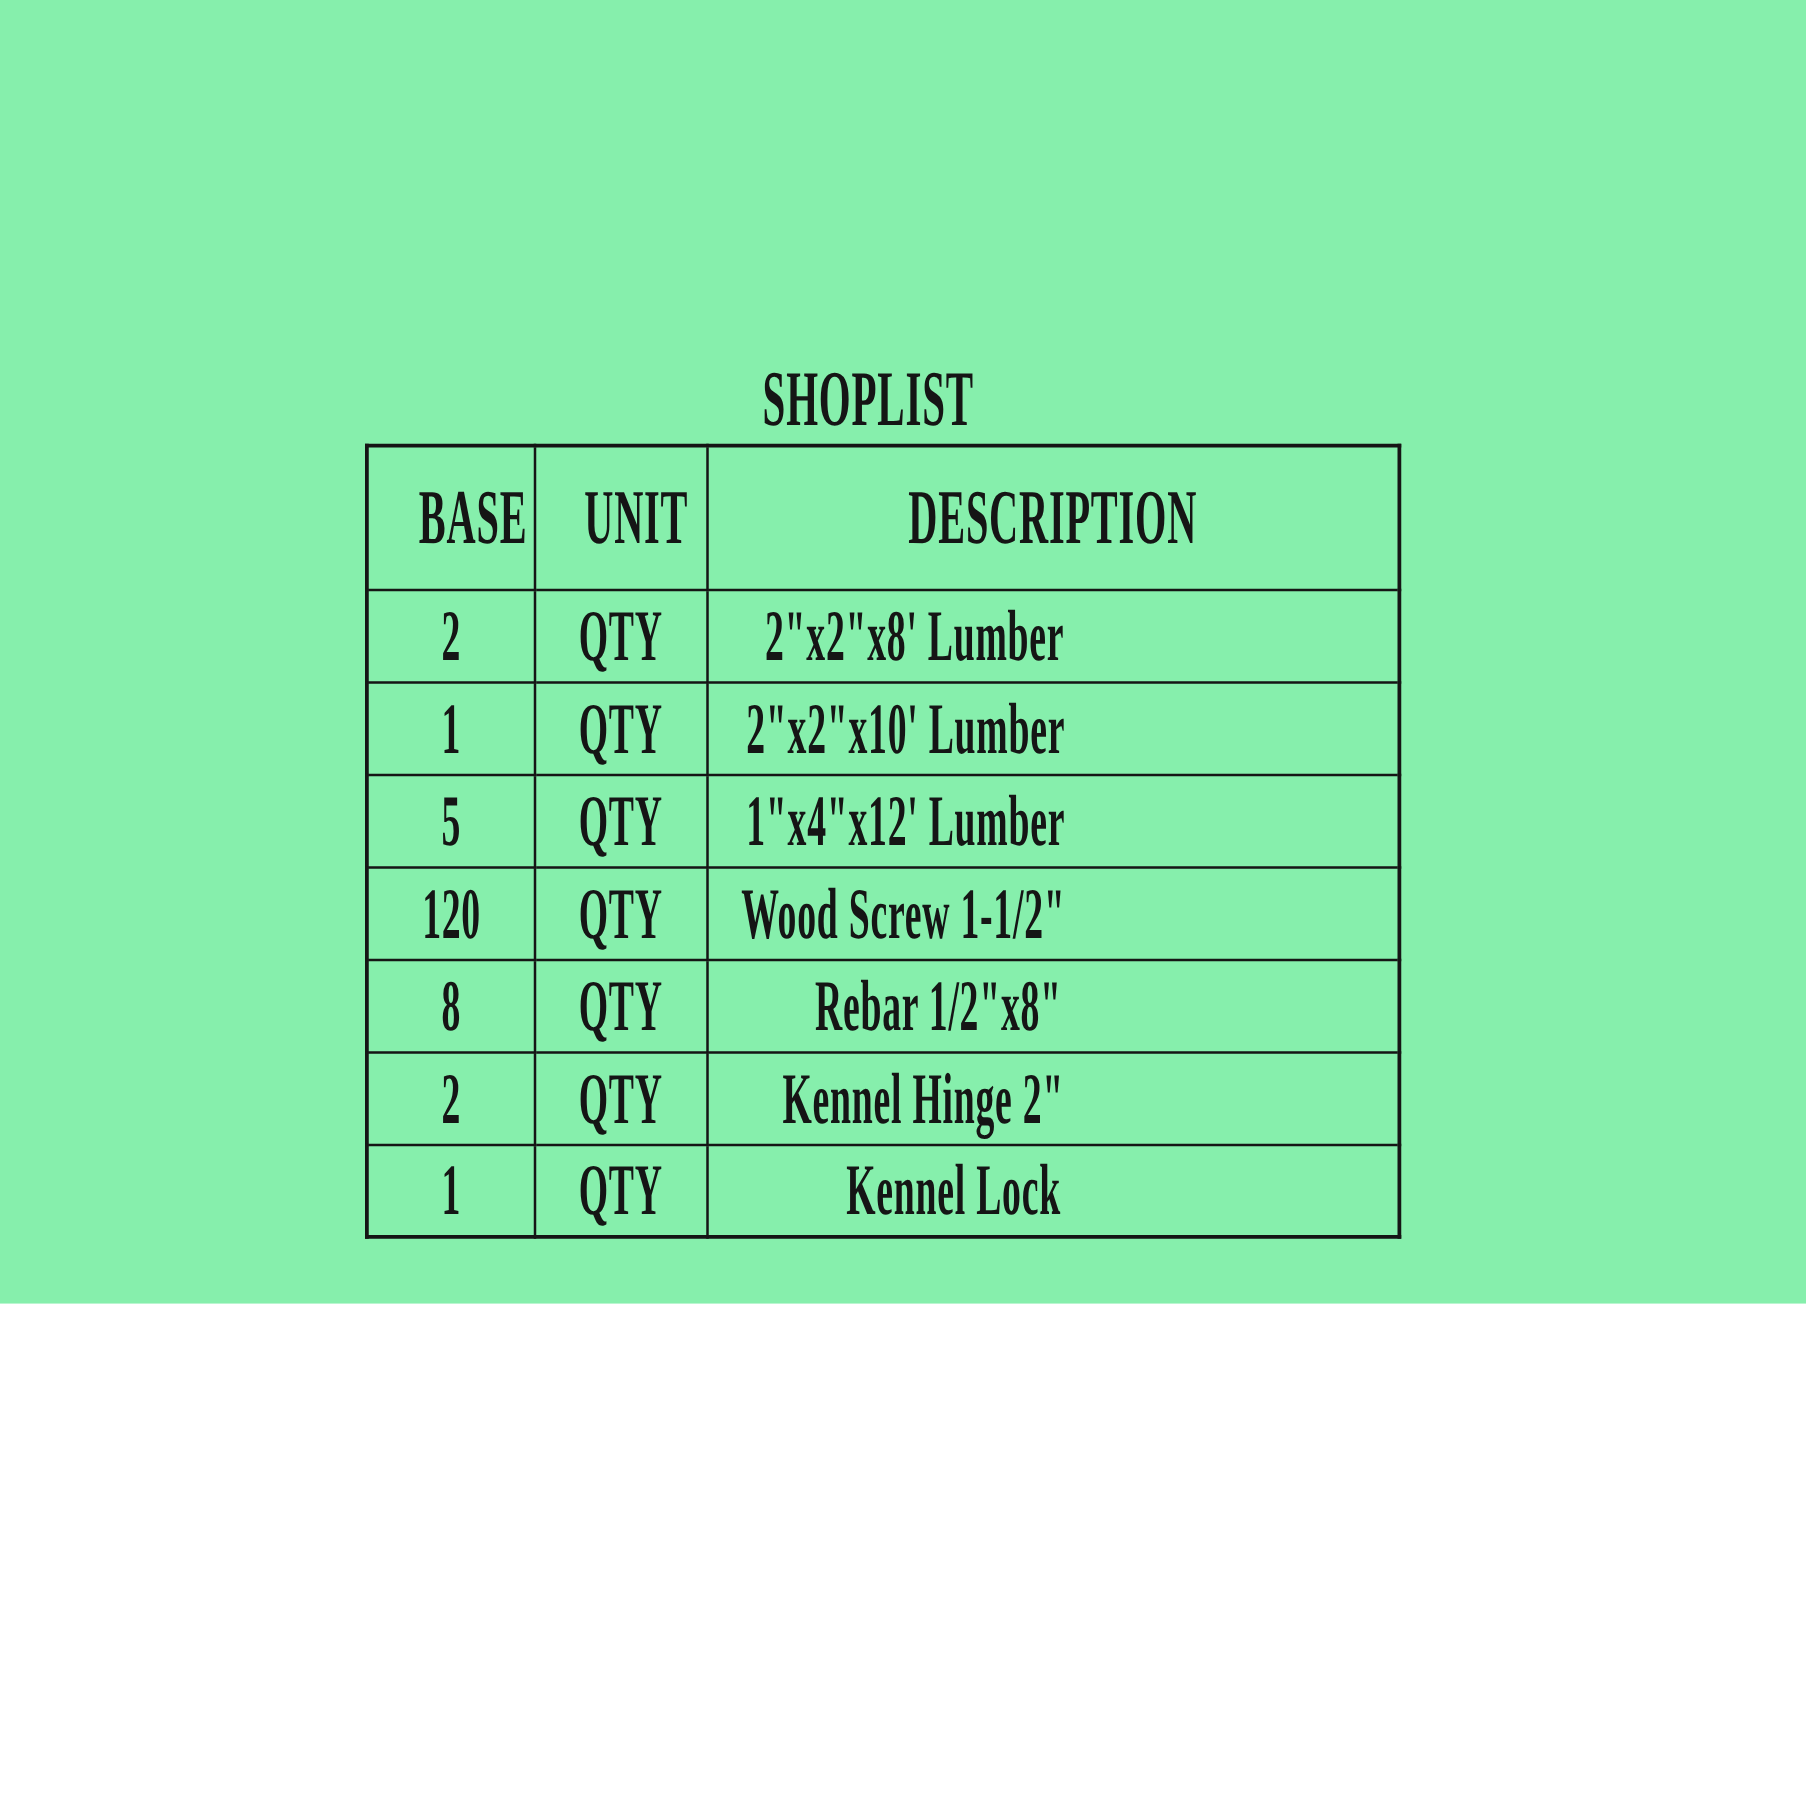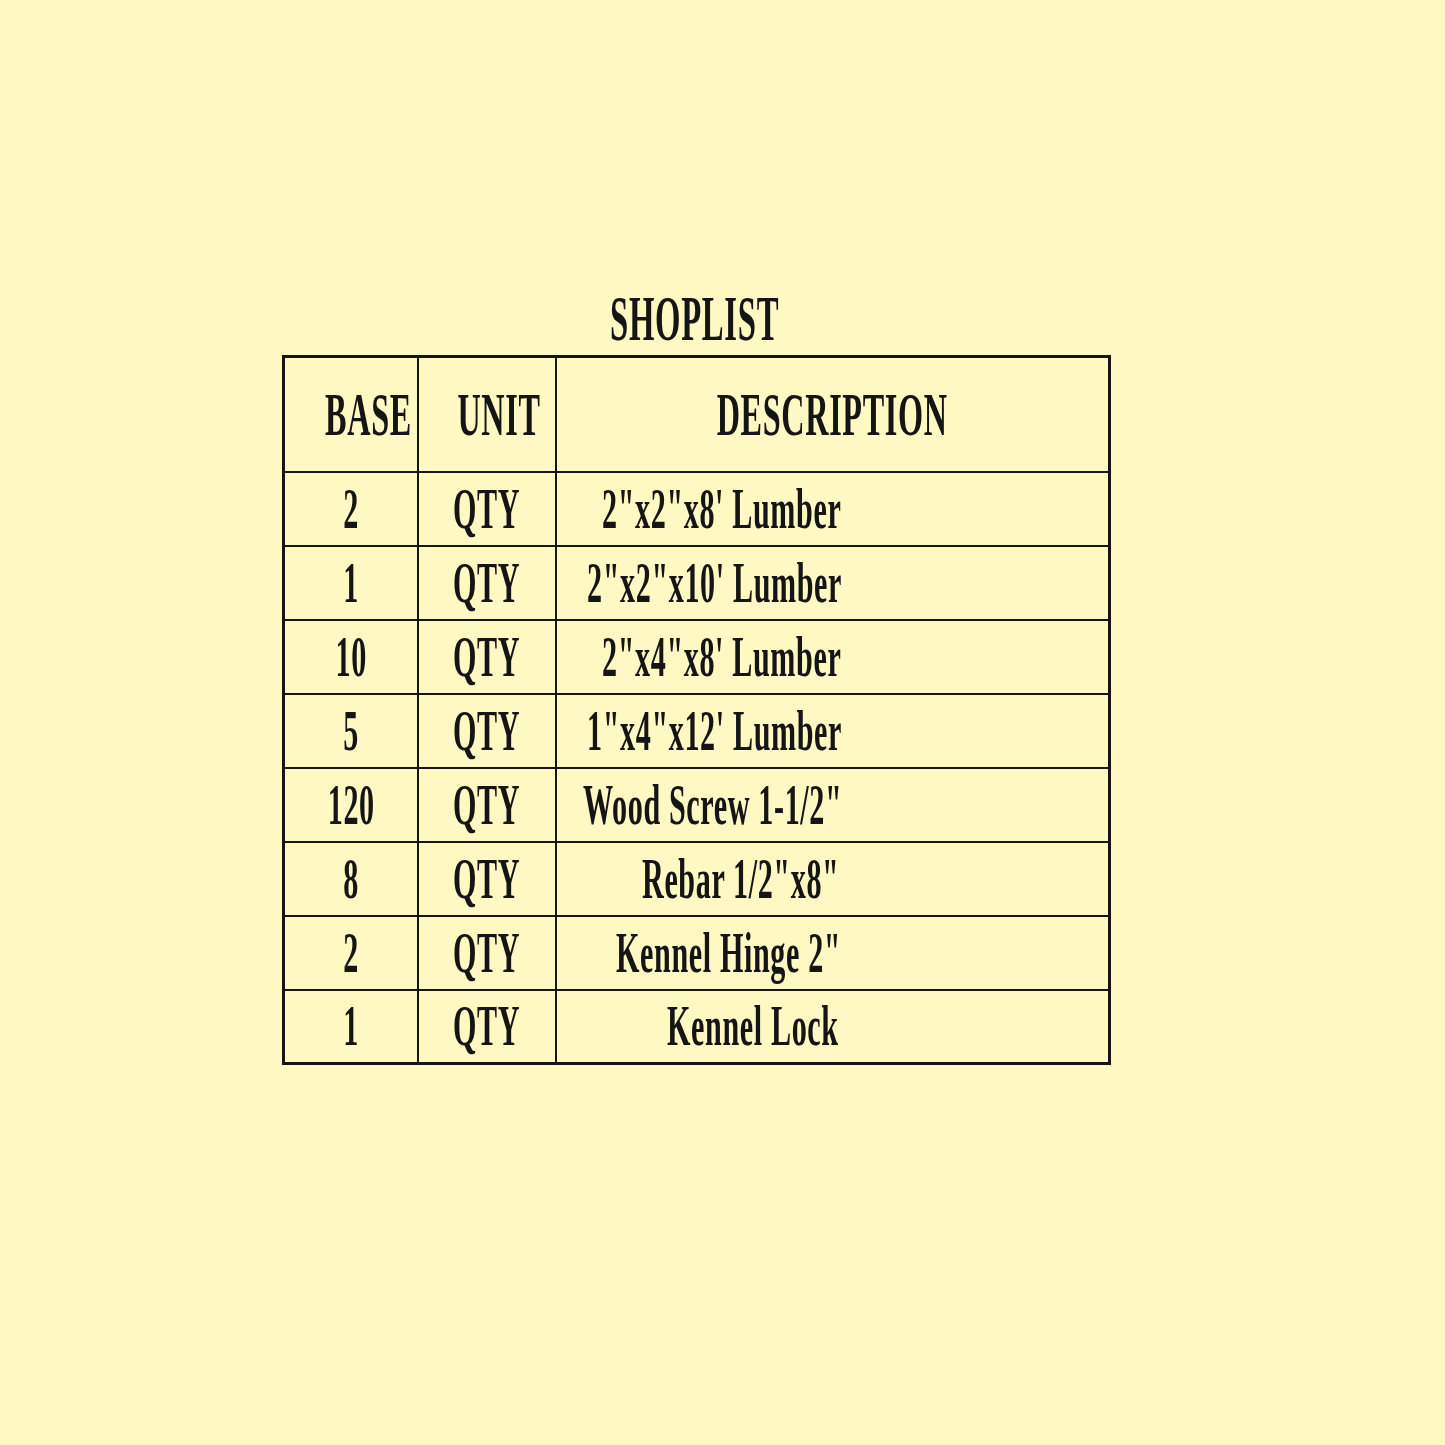--- a/index.html
+++ b/index.html
@@ -3,22 +3,22 @@
 <meta charset="utf-8">
 <style>
   html, body {
     margin: 0;
     padding: 0;
     background: #ffffff;
   }
   .page {
     position: relative;
     width: 1445px;
-    height: 1445px;
-    background: #fef9c3;
+    height: 1043px;
+    background: #86efac;
     font-family: "Liberation Serif", serif;
     color: #151515;
     overflow: hidden;
   }
   
   .cond {
     display: inline-block;
     transform: scaleX(0.52);
     transform-origin: center center;
     white-space: nowrap;
@@ -29,21 +29,21 @@
     left: 282px;
     top: 288px;
     width: 826px;
     text-align: center;
     font-weight: bold;
     font-size: 63px;
     line-height: 1;
   }
   table.shoplist {
     position: absolute;
-    left: 282px;
+    left: 292px;
     top: 355px;
     width: 826px;
     border-collapse: collapse;
     table-layout: fixed;
     border: 3px solid #151515;
   }
   table.shoplist th,
   table.shoplist td {
     border: 2px solid #151515;
     text-align: center;
@@ -91,25 +91,20 @@
         <td><span class="cond">2</span></td>
         <td><span class="cond">QTY</span></td>
         <td class="desc-cell"><span class="cond">2"x2"x8' Lumber</span></td>
       </tr>
       <tr>
         <td><span class="cond">1</span></td>
         <td><span class="cond">QTY</span></td>
         <td class="desc-cell"><span class="cond">2"x2"x10' Lumber</span></td>
       </tr>
       <tr>
-        <td><span class="cond">10</span></td>
-        <td><span class="cond">QTY</span></td>
-        <td class="desc-cell"><span class="cond">2"x4"x8' Lumber</span></td>
-      </tr>
-      <tr>
         <td><span class="cond">5</span></td>
         <td><span class="cond">QTY</span></td>
         <td class="desc-cell"><span class="cond">1"x4"x12' Lumber</span></td>
       </tr>
       <tr>
         <td><span class="cond">120</span></td>
         <td><span class="cond">QTY</span></td>
         <td class="desc-cell"><span class="cond">Wood Screw 1-1/2"</span></td>
       </tr>
       <tr>

